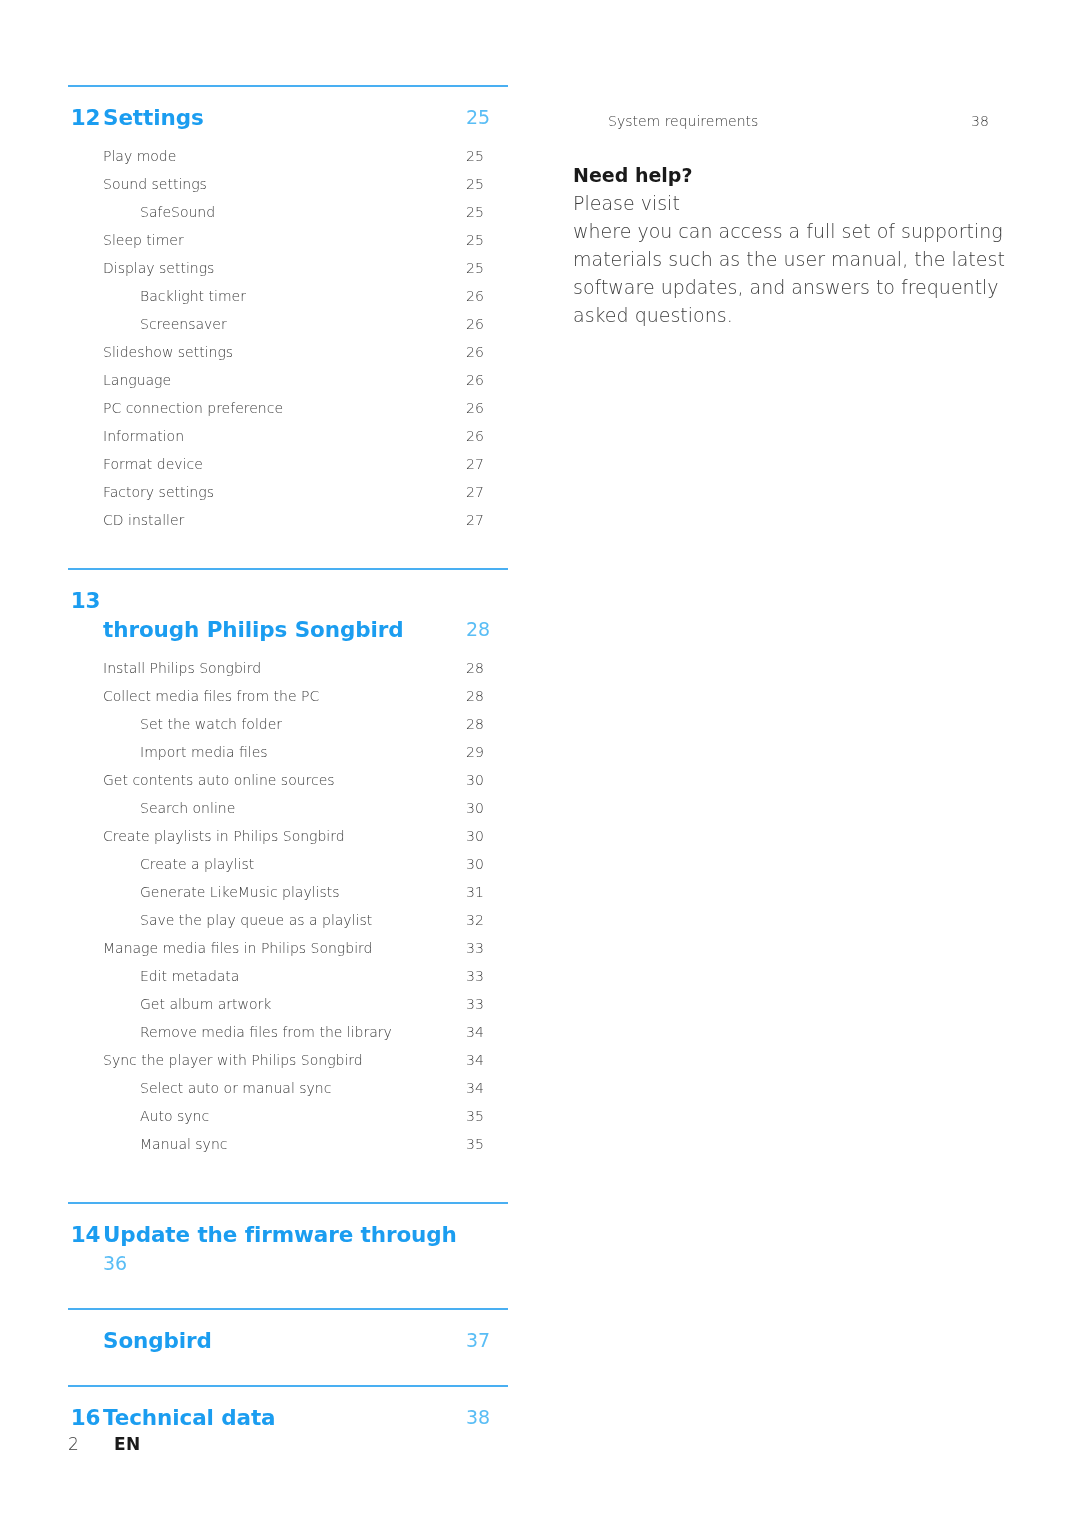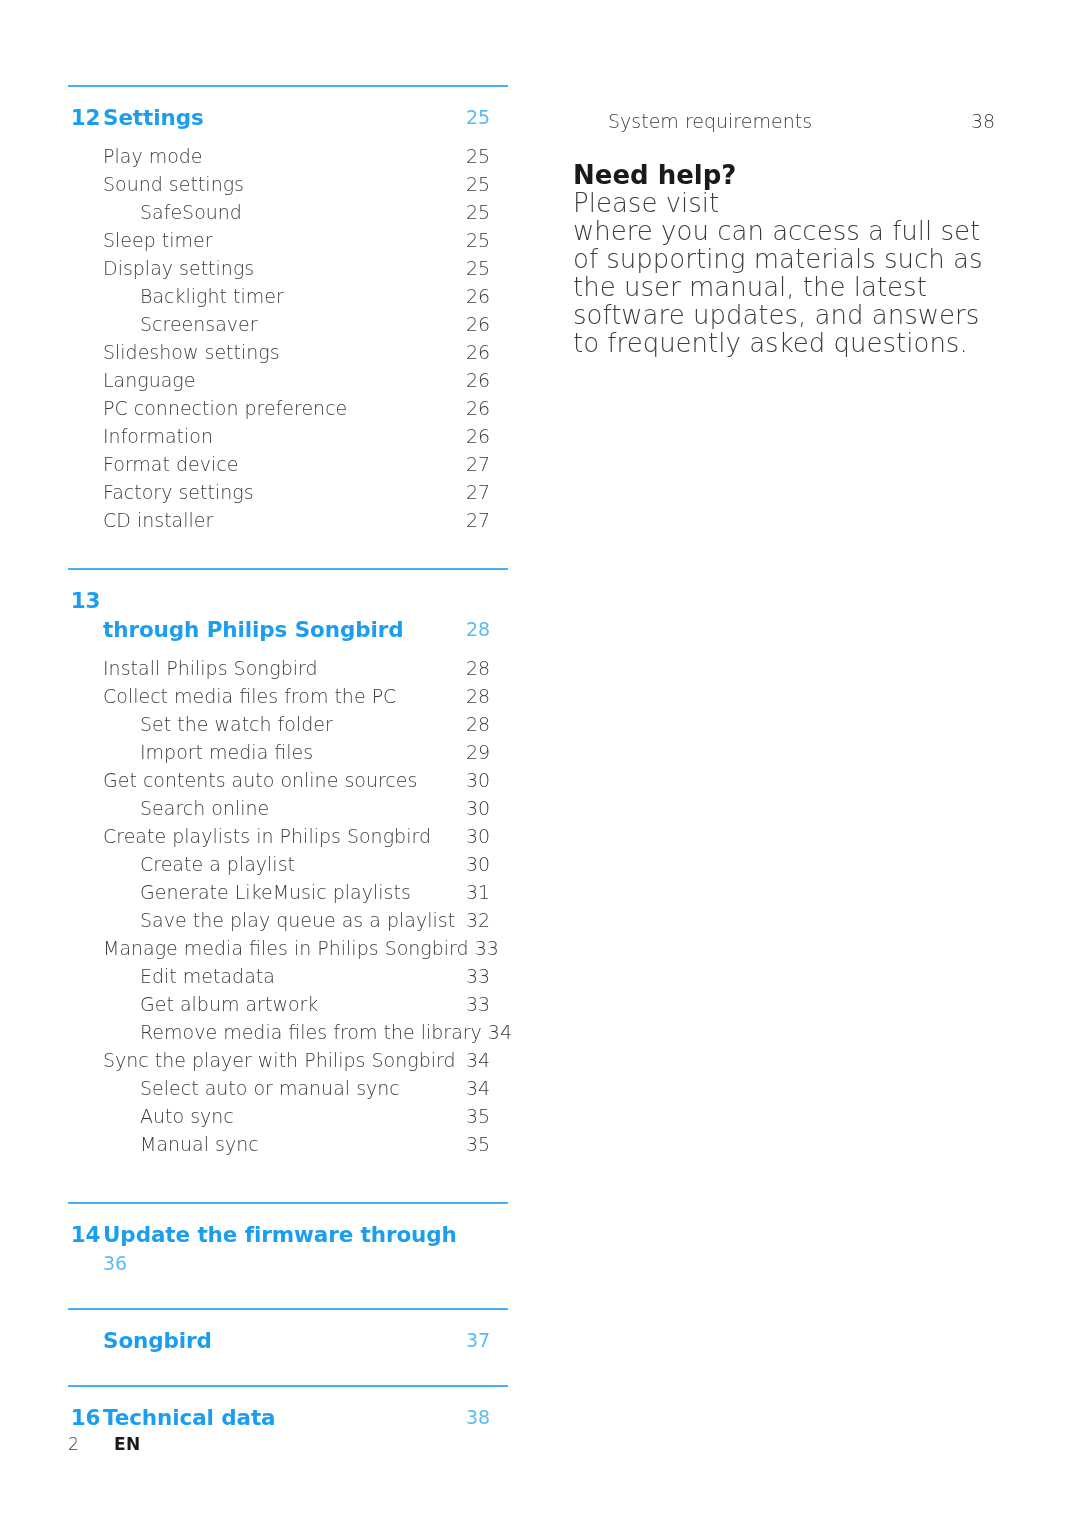--- a/index.html
+++ b/index.html
@@ -66,21 +66,21 @@
   }
   .head-pg.blank { visibility: hidden; }
 
   
   .head-row.cont .head-num { visibility: hidden; }
 
   
   .entry {
     display: flex;
     align-items: baseline;
-    font-size: 19px;
+    font-size: 14px;
     line-height: 28px;
     color: #3b3b3b;
     font-weight: 300;
   }
   .entry .txt {
     flex: 1 1 auto;
     white-space: nowrap;
     padding-right: 6px;
   }
   .entry .pg {
@@ -95,21 +95,21 @@
   .sp-10 { height: 10px; }
   .sp-16 { height: 16px; }
   .sp-22 { height: 22px; }
   .sp-26 { height: 26px; }
   .sp-30 { height: 30px; }
   .sp-34 { height: 34px; }
   .sp-44 { height: 44px; }
 
   
   .need-help {
-    font-size: 26px;
+    font-size: 19px;
     line-height: 28px;
     color: #3b3b3b;
     font-weight: 300;
   }
   .need-help .bold {
     font-weight: bold;
     color: #1a1a1a;
   }
   .need-help p { margin: 0; }
 

